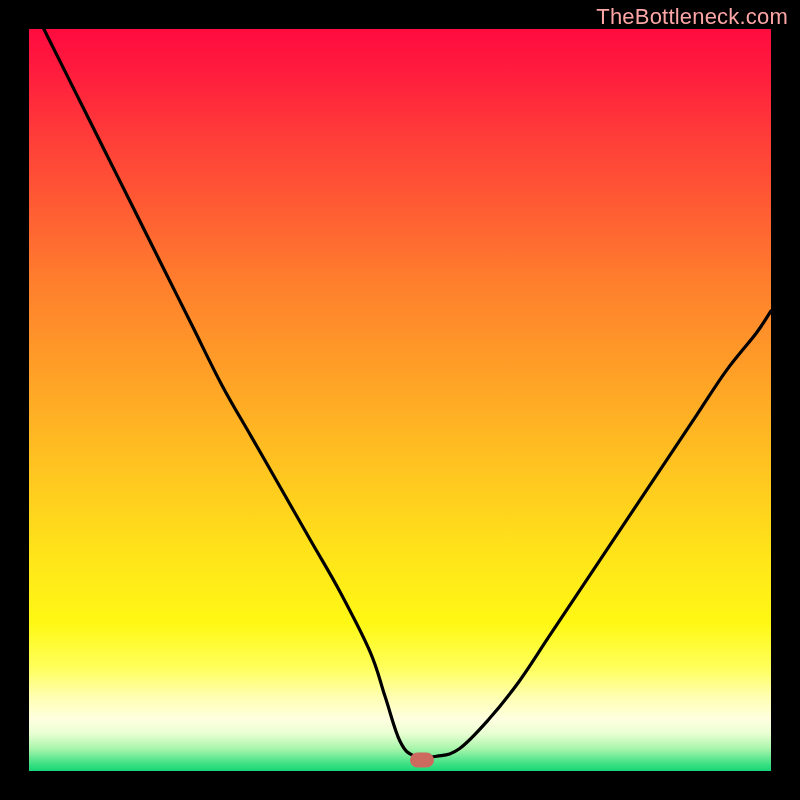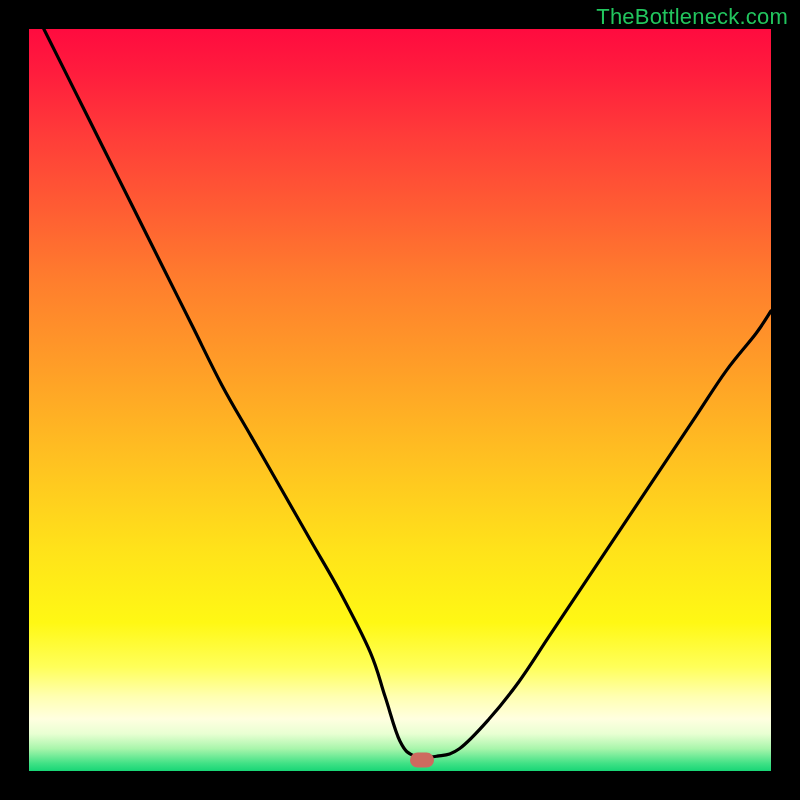--- a/index.html
+++ b/index.html
@@ -14,21 +14,21 @@
   .frame {
     position: relative;
     width: 800px;
     height: 800px;
     background: #000;
   }
   .watermark {
     position: absolute;
     top: 4px;
     right: 12px;
-    color: #22c55e;
+    color: #fca5a5;
     font-size: 22px;
     font-weight: 500;
     letter-spacing: 0.2px;
     z-index: 10;
     user-select: none;
   }
   .plot-area {
     position: absolute;
     left: 29px;
     top: 29px;

